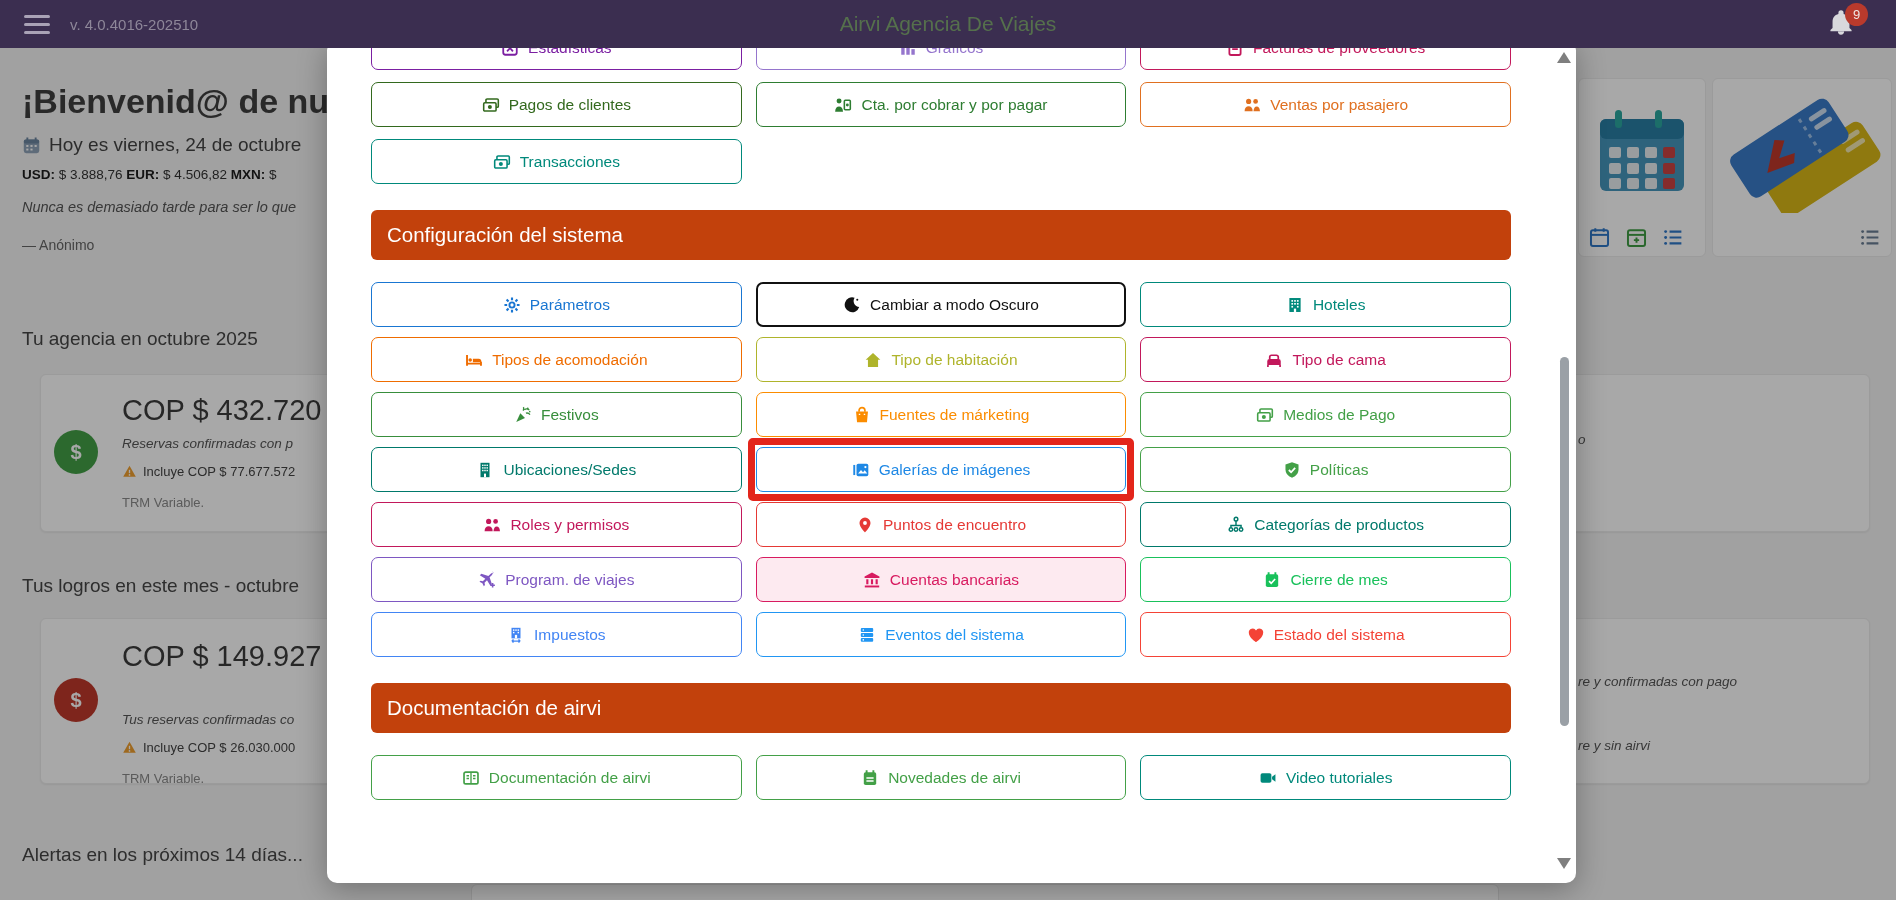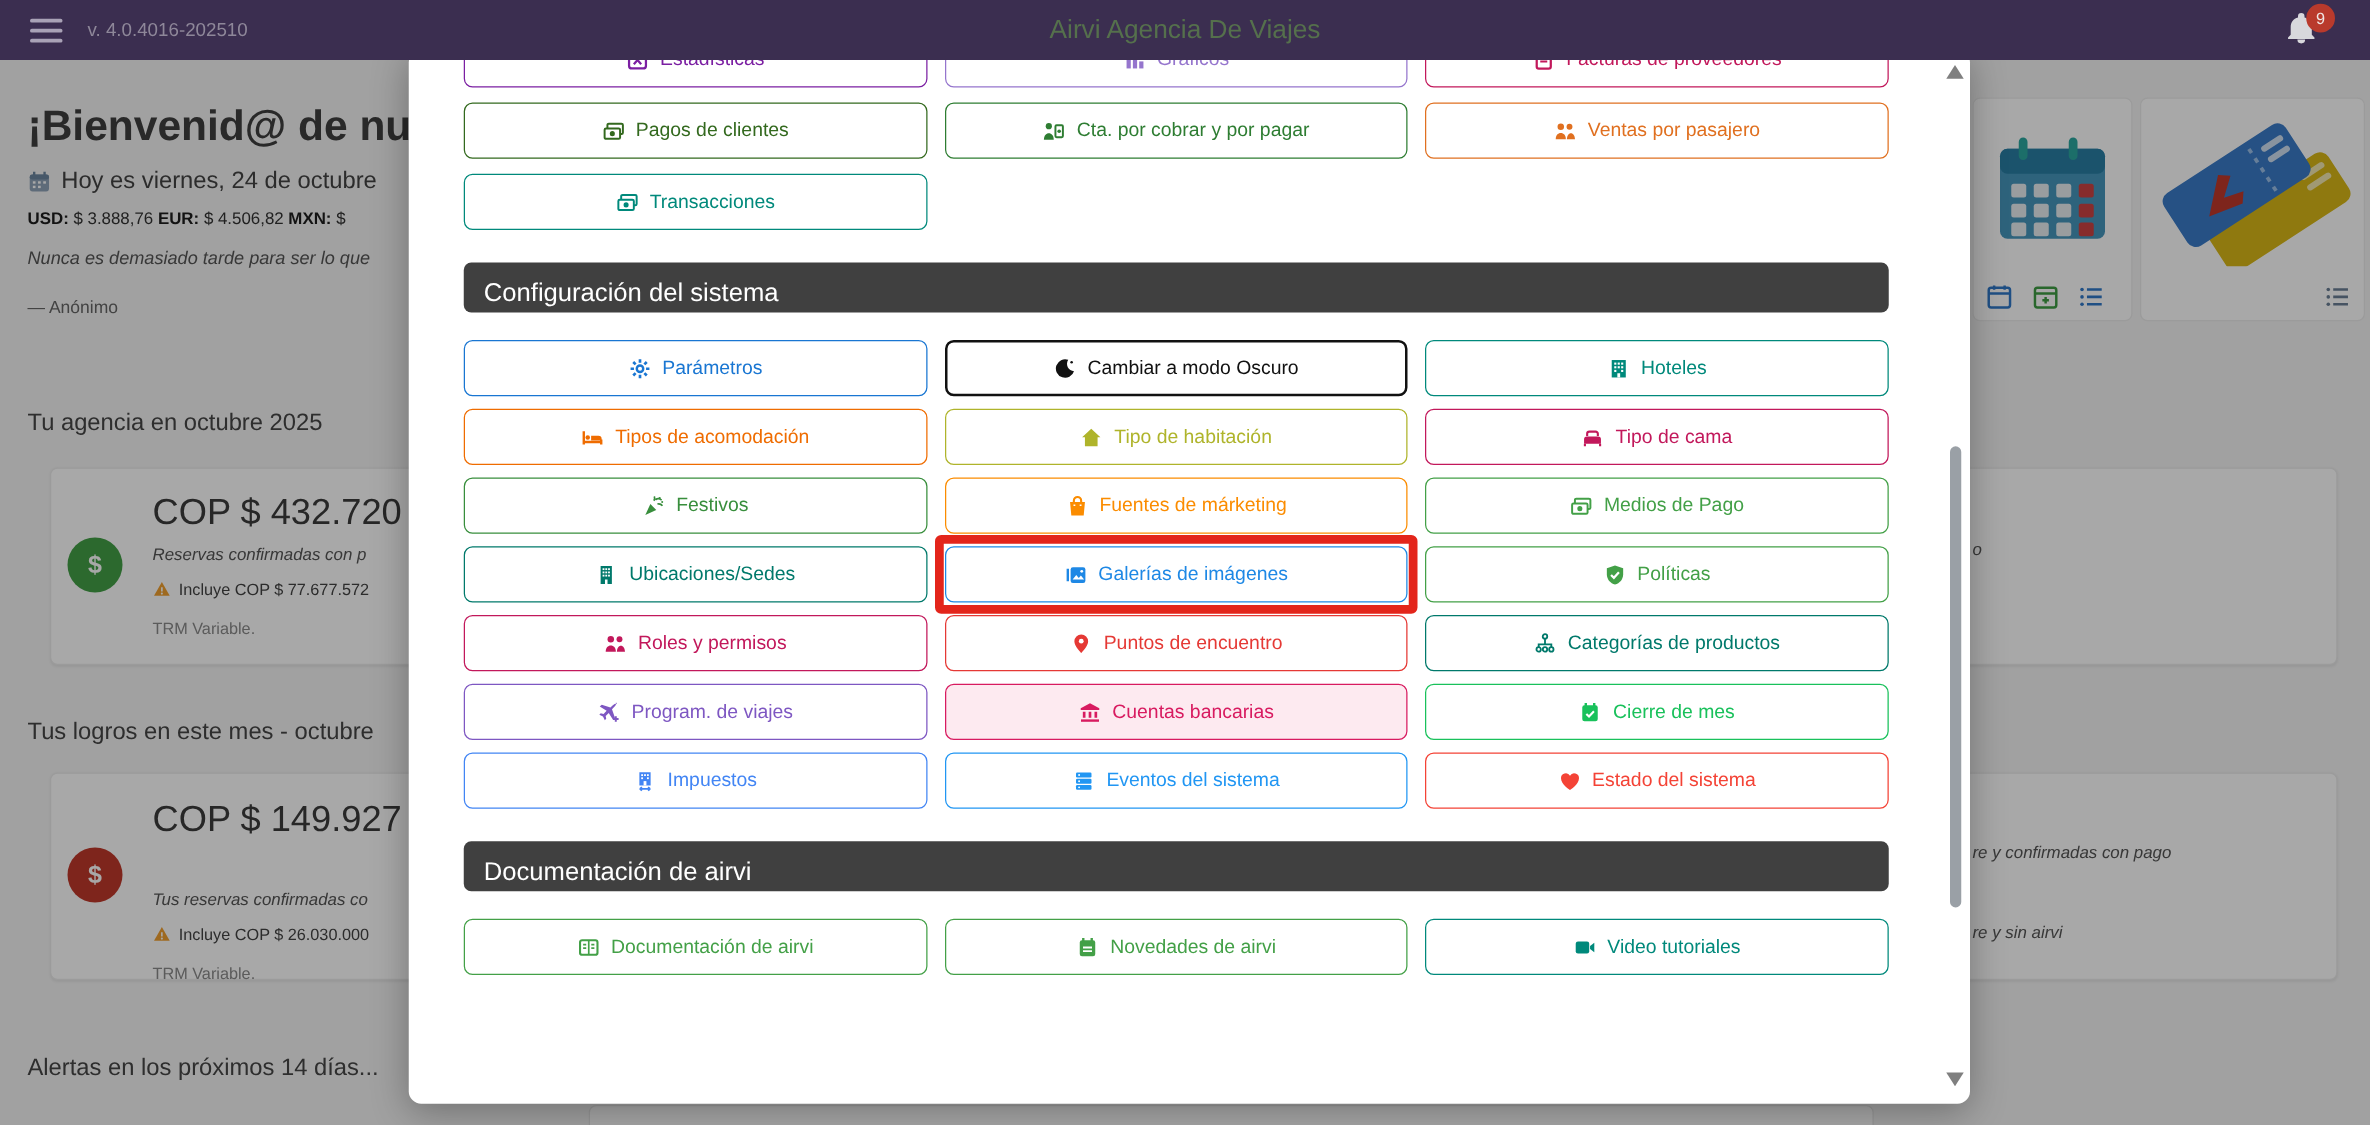--- a/index.html
+++ b/index.html
@@ -41,21 +41,21 @@
   .rcard .art { flex:1; display:flex; align-items:center; justify-content:center; }
   .rcard .foot { width:100%; display:flex; align-items:center; gap:16px; padding:0 10px 8px; }
   .rcard .foot svg { width:21px; height:21px; }
 
   
   .overlay { position:absolute; inset:0; background:rgba(0,0,0,.34); z-index:10; }
 
   
   .modal { position:absolute; left:327px; top:40px; width:1249px; height:843px; background:#fff; border-radius:10px; z-index:20; overflow:hidden; box-shadow:0 6px 30px rgba(0,0,0,.3); }
   .mcontent { position:absolute; left:44px; right:65px; top:-15px; }
-  .sec-header { margin:26px 0 22px; height:40px; background:#404040; border-radius:6px; color:#fff; font-size:20.5px; line-height:50px; padding-left:16px; }
+  .sec-header { margin:26px 0 22px; height:50px; background:#c2410c; border-radius:6px; color:#fff; font-size:20.5px; line-height:50px; padding-left:16px; }
   .btn-grid { display:grid; grid-template-columns:repeat(3,1fr); column-gap:14px; }
   .grid-reports { row-gap:12px; }
   .grid-config { row-gap:10px; }
   .grid-docs { row-gap:10px; }
   .mbtn { position:relative; display:flex; align-items:center; justify-content:center; gap:9px; height:45px; background:var(--bg,#fff); border:var(--bw,1px) solid var(--c); border-radius:7px; color:var(--c); font-size:15.5px; font-family:inherit; cursor:pointer; white-space:nowrap; }
   .mbtn .ic { width:18px; height:18px; flex:0 0 18px; }
   .mbtn .ic svg { width:100%; height:100%; display:block; }
   .mbtn.hl::after { content:""; position:absolute; inset:-10px -9px; border:7px solid var(--hl,#e3251b); border-radius:5px; pointer-events:none; }
 
   

